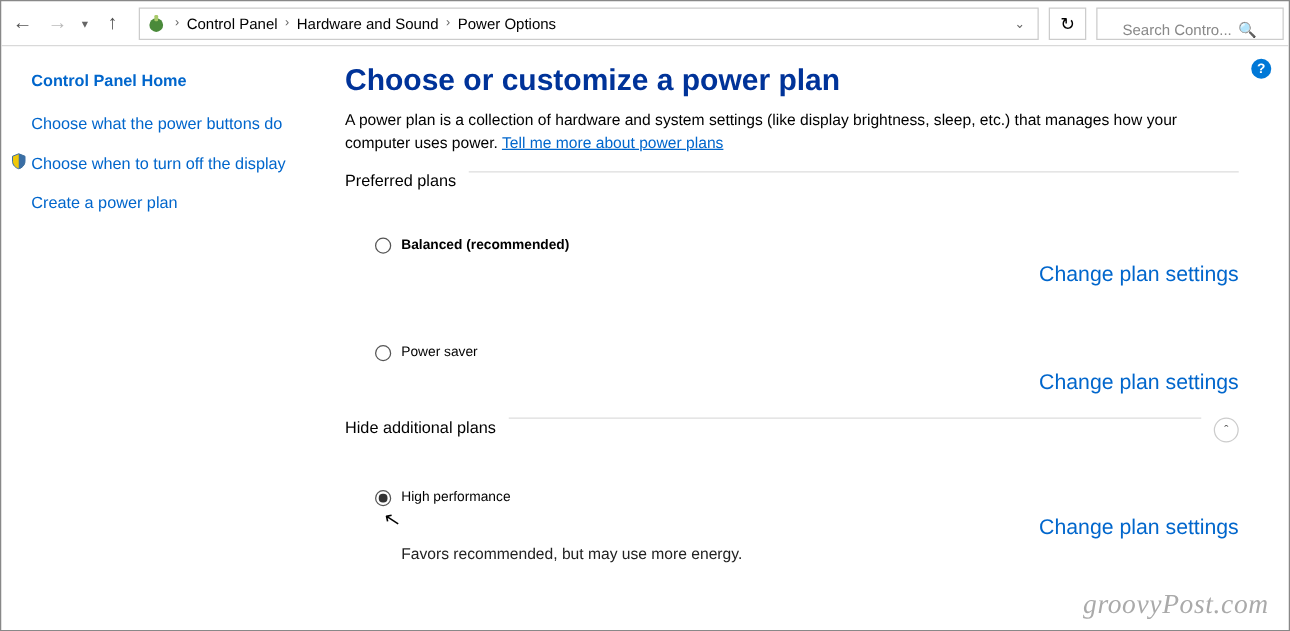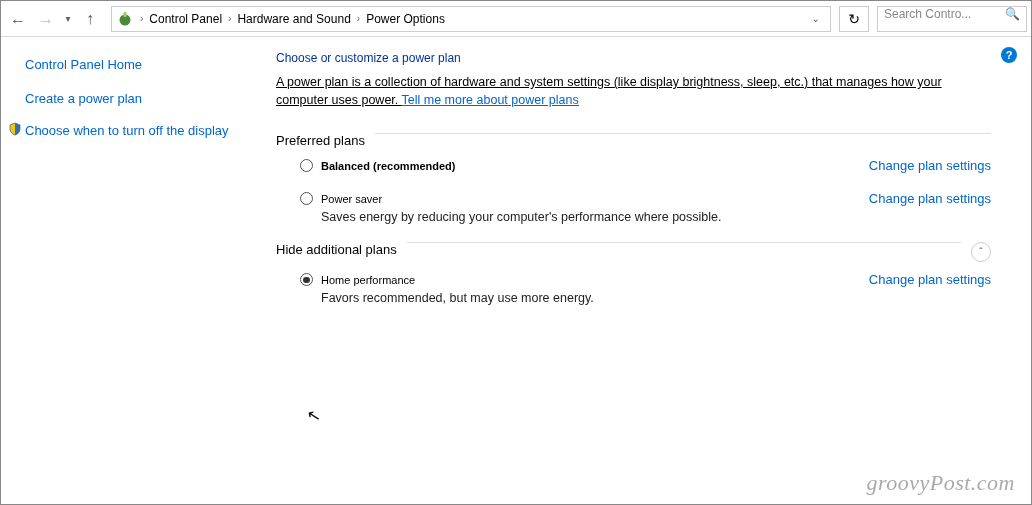--- a/index.html
+++ b/index.html
@@ -9,46 +9,46 @@
 .topbar { display: flex; align-items: center; height: 36px; border-bottom: 1px solid #d9d9d9; padding: 0 4px; gap: 2px; }
 .nav-arrow { width: 26px; height: 26px; display: flex; align-items: center; justify-content: center; color: #555; font-size: 16px; cursor: default; }
 .nav-arrow.disabled { color: #bbb; }
 .nav-arrow.caret { font-size: 10px; width: 14px; color: #666; }
 .addressbar { flex: 1; height: 26px; border: 1px solid #ccc; display: flex; align-items: center; margin: 0 6px; padding: 0 4px; background: #fff; }
 .addr-icon { width: 18px; height: 18px; margin-right: 4px; display:flex; align-items:center; justify-content:center; }
 .crumb { padding: 0 4px; height: 24px; display: flex; align-items: center; cursor: default; }
 .crumb-sep { color: #666; padding: 0 2px; font-size: 10px; }
 .addr-dropdown { margin-left: auto; color: #666; padding: 0 6px; font-size: 10px; }
 .refresh-btn { width: 30px; height: 26px; border: 1px solid #ccc; display: flex; align-items: center; justify-content: center; margin-right: 6px; font-size: 14px; }
-.searchbox { width: 150px; height: 26px; border: 1px solid #ccc; display: flex; align-items: flex-start; padding: 0 6px; color: #888; }
+.searchbox { width: 150px; height: 26px; border: 1px solid #ccc; display: flex; align-items: flex-end; padding: 0 20px; color: #888; }
 .searchbox .mag { margin-left: auto; }
 
 
 .body { display: flex; height: calc(505px - 36px - 2px); }
 .sidebar { width: 255px; padding: 20px 18px 16px 24px; }
-.side-home { color: #0066cc; font-size: 13px; margin-bottom: 18px; cursor: pointer; }
+.side-home { color: #0066cc; font-size: 13px; margin-bottom: 18px; cursor: pointer; font-weight: bold; }
 .side-link { color: #0066cc; font-size: 13px; margin-bottom: 14px; cursor: pointer; line-height: 1.35; display:flex; }
 .side-link .iconcol { width: 20px; margin-left: -20px; display:flex; align-items:flex-start; justify-content:center; }
 
 .main { flex: 1; padding: 14px 40px 0 20px; position: relative; }
 .help-icon { position: absolute; top: 10px; right: 14px; width: 16px; height: 16px; border-radius: 50%; background: #0078d7; color: #fff; font-size: 11px; font-weight: bold; display:flex; align-items:center; justify-content:center; cursor:pointer; }
-h1.heading { color: #003399; font-weight: 400; font-size: 12px; margin-bottom: 8px; }
-.desc { font-size: 12.5px; line-height: 1.45; margin-bottom: 24px; text-decoration: underline; }
+h1.heading { color: #003399; font-weight: 700; font-size: 24px; margin-bottom: 8px; }
+.desc { font-size: 12.5px; line-height: 1.45; margin-bottom: 14px; }
 .desc a { color: #0066cc; text-decoration: underline; }
 
 .section-label { font-size: 13px; display: flex; align-items: flex-start; margin-bottom: 10px; }
 .section-label .line { flex:1; height:1px; background:#ddd; margin-left: 10px; }
 
 .plan { margin: 0 0 18px 24px; }
 .plan-head { display: flex; align-items: center; }
 .radio { width: 13px; height: 13px; border: 1.5px solid #555; border-radius: 50%; margin-right: 8px; display:inline-flex; align-items:center; justify-content:center; flex-shrink:0; }
 .radio.selected::after { content:""; width:6.5px; height:6.5px; border-radius:50%; background:#333; display:block; }
 .plan-name { font-size: 11px; }
 .plan-name.bold { font-weight: 600; }
-.plan-change { margin-left: auto; color: #0066cc; font-size: 13px; cursor: pointer; }
+.plan-change { margin-left: auto; color: #0066cc; font-size: 17px; cursor: pointer; margin-top: 48px; }
 .plan-desc { font-size: 12.5px; margin: 4px 0 0 21px; color: #222; }
 
 .collapse-btn { width: 20px; height: 20px; border: 1px solid #ccc; border-radius: 50%; display:flex; align-items:center; justify-content:center; font-size:10px; color:#555; margin-left: 10px; }
 
 .watermark { position: absolute; bottom: 8px; right: 16px; font-size: 22px; color: #aaa; font-family: Georgia, serif; font-style: italic; letter-spacing: 0.5px; }
 
 .cursor-img { position:absolute; left:306px; top:405px; font-size:16px; transform: rotate(-12deg); pointer-events:none; color:#000; }
 </style>
 </head>
 <body>
@@ -80,31 +80,35 @@
     <span>Search Contro...</span>
     <span class="mag">🔍</span>
   </div>
 </div>
 
 <div class="body">
   <div class="sidebar">
     <div class="side-home">Control Panel Home</div>
     <div class="side-link">
         <span class="iconcol"></span>
-        <span>Create a power plan</span>
+        <span>Choose what the power buttons do</span>
       </div>
     <div class="side-link">
       <span class="iconcol">
           <svg width="14" height="14" viewBox="0 0 14 14">
             <path d="M7 1 L12 3 V7 C12 10 9.5 12.5 7 13 C4.5 12.5 2 10 2 7 V3 Z" fill="#f0c808" stroke="#3a6ea5" stroke-width="0.8"></path>
             <path d="M7 1 L12 3 V7 C12 10 9.5 12.5 7 13 Z" fill="#3a6ea5"></path>
           </svg>
         </span>
       <span>Choose when to turn off the display</span>
     </div>
+    <div class="side-link">
+        <span class="iconcol"></span>
+        <span>Create a power plan</span>
+      </div>
   </div>
 
   <div class="main">
     <div class="help-icon">?</div>
     <h1 class="heading">Choose or customize a power plan</h1>
     <p class="desc">
       <span>A power plan is a collection of hardware and system settings (like display brightness, sleep, etc.) that manages how your computer uses power. </span><a href="#">Tell me more about power plans</a>
     </p>
 
     <div class="section-label">
@@ -119,35 +123,34 @@
         <a class="plan-change">Change plan settings</a>
       </div>
     </div>
 
     <div class="plan">
       <div class="plan-head">
         <span class="radio"></span>
         <span class="plan-name">Power saver</span>
         <a class="plan-change">Change plan settings</a>
       </div>
-      <div class="plan-desc">Saves energy by reducing your computer's performance where possible.</div>
     </div>
 
     <div class="section-label">
       <span>Hide additional plans</span>
         <span class="line"></span>
       <span class="collapse-btn">
         <span>ˆ</span>
       </span>
     </div>
 
     <div class="plan">
       <div class="plan-head">
         <span class="radio selected"></span>
-        <span class="plan-name">Home performance</span>
+        <span class="plan-name">High performance</span>
         <a class="plan-change">Change plan settings</a>
       </div>
       <div class="plan-desc">Favors recommended, but may use more energy.</div>
     </div>
 
   </div>
 </div>
 
 <div class="watermark">groovyPost.com</div>
 <div class="cursor-img">↖</div>

